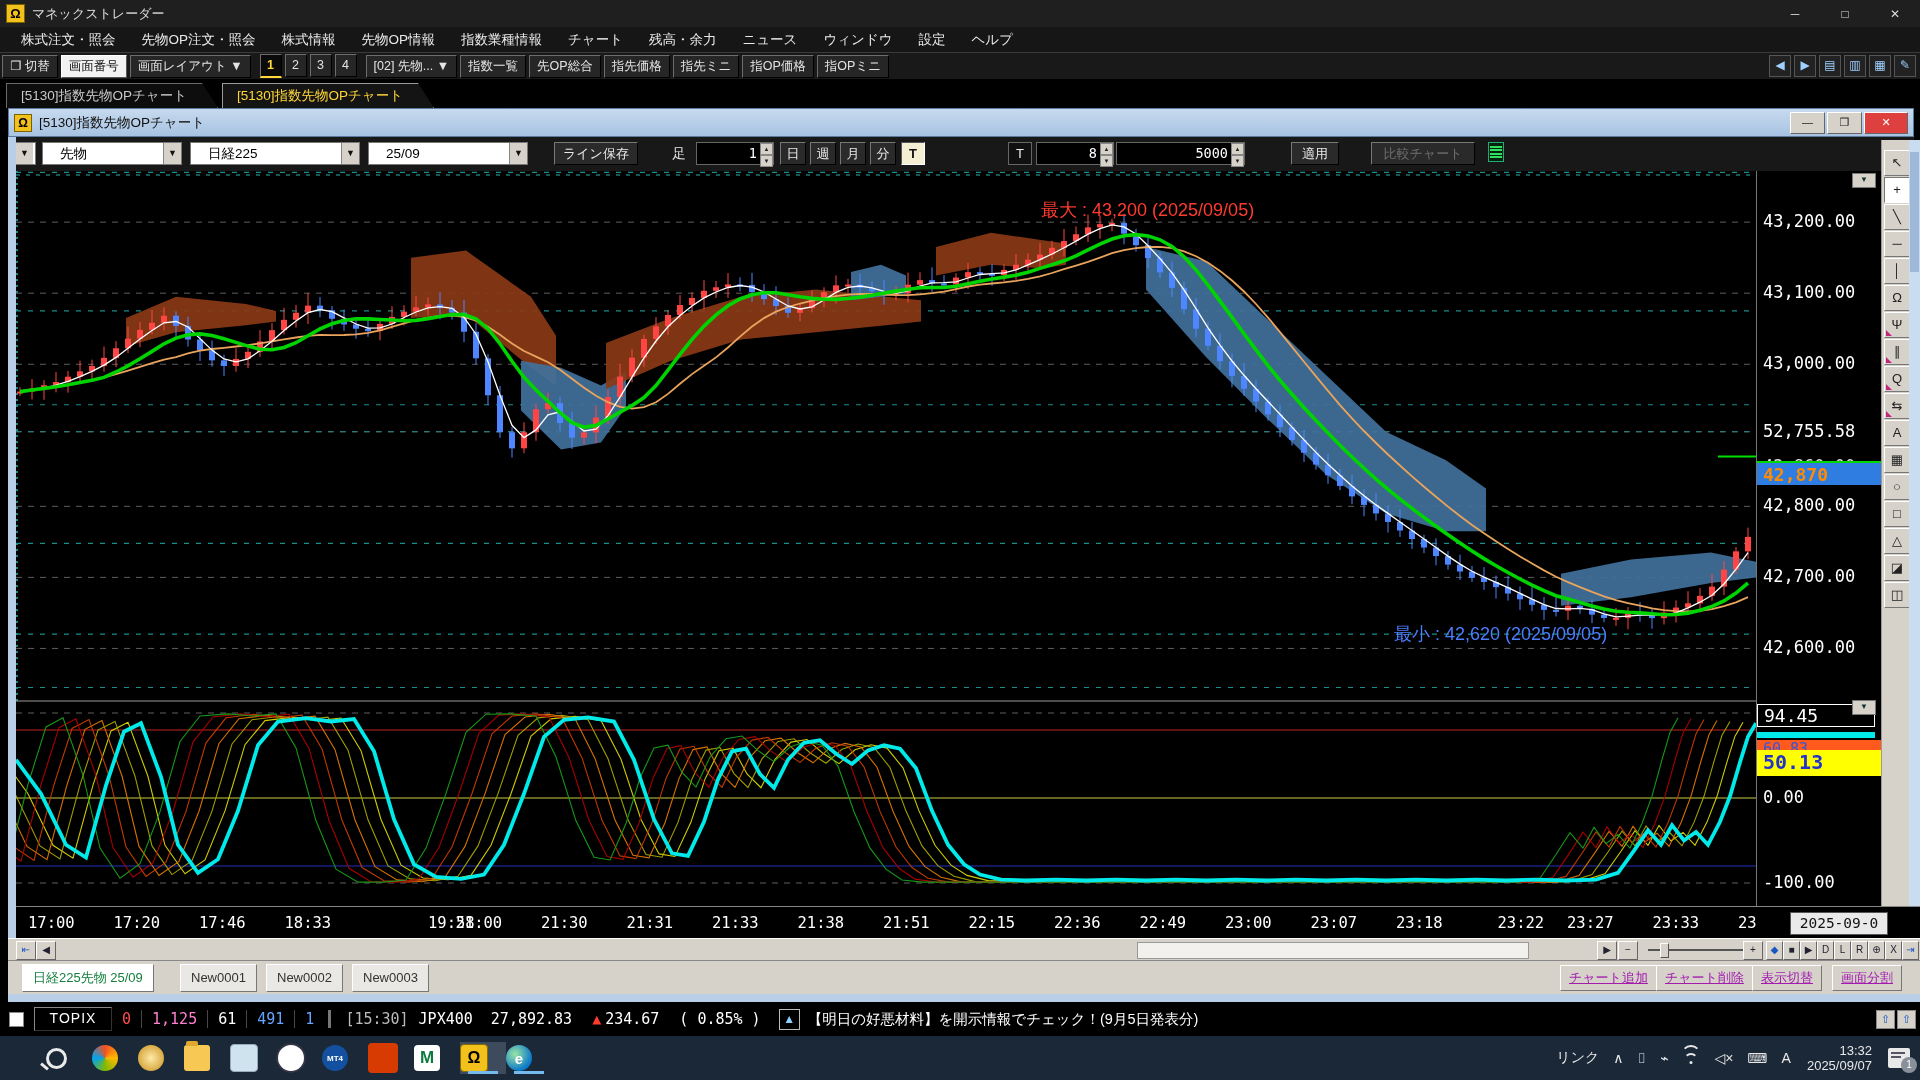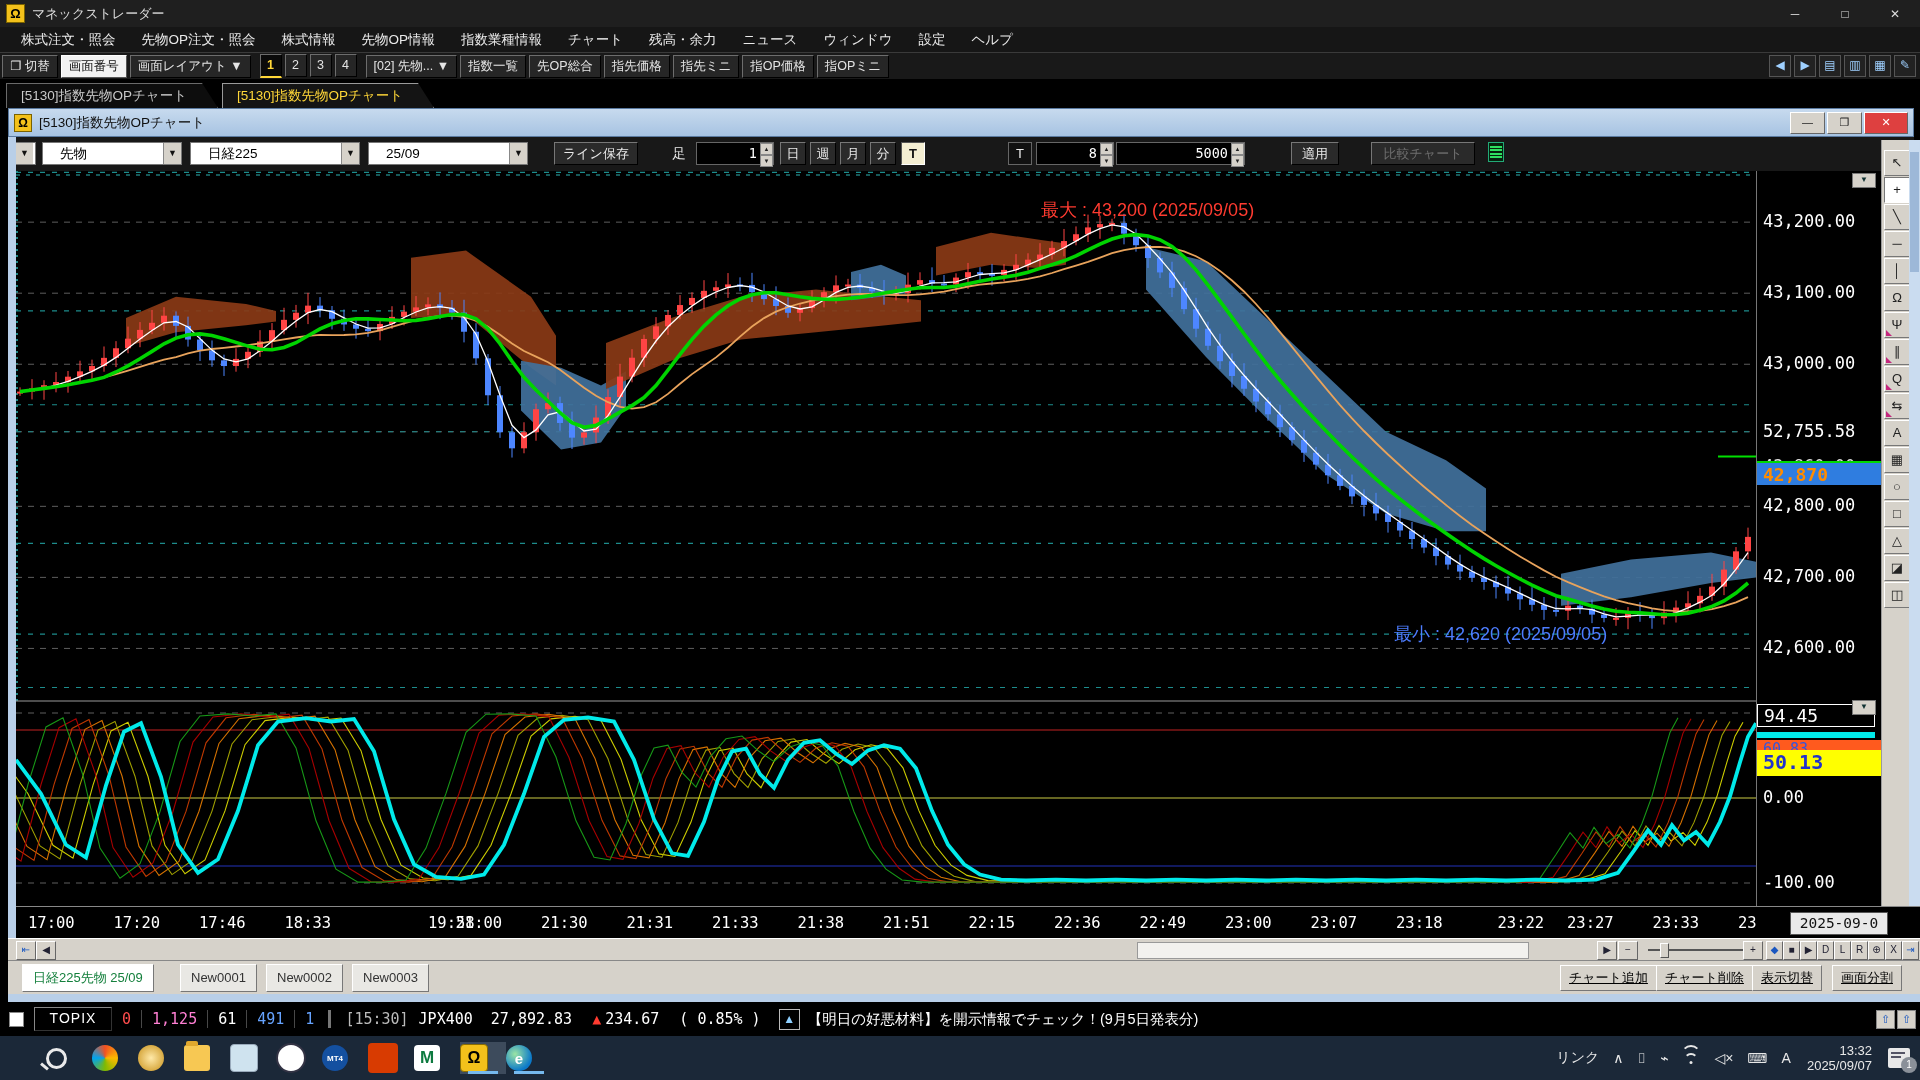--- a/index.html
+++ b/index.html
@@ -69,21 +69,21 @@
   .tlabel{position:absolute;top:7px;color:#fff;font-size:15.5px;font-family:"DejaVu Sans Mono",monospace;white-space:nowrap;}
   #datebox{position:absolute;left:1774px;top:5px;width:96px;height:21px;background:#e9e9e9;border:1px solid #555;color:#111;font-size:14.5px;font-family:"DejaVu Sans Mono",monospace;text-align:center;line-height:20px;}
   #hscroll{left:8px;top:938px;width:1912px;height:22px;background:#d6d2ca;border-top:1px solid #fff;}
   .hbtn{position:absolute;top:2px;width:18px;height:17px;background:#d6d2ca;border:1px solid;border-color:#fff #666 #666 #fff;color:#223;font-size:10px;text-align:center;line-height:16px;}
   #htrack{position:absolute;left:1129px;top:3px;width:390px;height:15px;background:#f2f1ee;border:1px solid #999;}
   #hslider{position:absolute;left:1640px;top:10px;width:100px;height:2px;background:#555;}
   #hhandle{position:absolute;left:1652px;top:4px;width:7px;height:13px;background:#d6d2ca;border:1px solid;border-color:#fff #555 #555 #fff;}
   #bottomtabs{left:8px;top:960px;width:1912px;height:34px;background:#d6d2ca;border-top:1px solid #888;}
   .btab{position:absolute;top:3px;height:26px;background:#e9e8e4;border:1px solid;border-color:#fff #777 #777 #fff;color:#333;font-size:13px;text-align:center;line-height:25px;padding:0 10px;}
   .btab.active{background:#fff;color:#15803d;font-weight:normal;}
-  .bbtn{position:absolute;top:4px;height:24px;background:#d6d2ca;border:1px solid;border-color:#fff #777 #777 #fff;color:#000000;font-size:13px;text-align:center;line-height:23px;text-decoration:underline;padding:0 8px;}
+  .bbtn{position:absolute;top:4px;height:24px;background:#d6d2ca;border:1px solid;border-color:#fff #777 #777 #fff;color:#a21caf;font-size:13px;text-align:center;line-height:23px;text-decoration:underline;padding:0 8px;}
   #win-bottom{left:8px;top:994px;width:1912px;height:8px;background:#b9cfe8;}
   
   #tickerbar{left:0;top:1002px;width:1920px;height:34px;background:#000;border-bottom:2px solid #5a2535;display:flex;align-items:center;}
   #tick-check{width:13px;height:13px;background:#fff;border:1px solid #888;margin:0 10px 0 9px;}
   #tick-sym{width:76px;height:22px;background:#000;border:1px solid;border-color:#888 #333 #333 #888;color:#fff;font-size:14px;text-align:center;line-height:21px;letter-spacing:1px;}
   .tval{font-size:15px;font-family:"DejaVu Sans Mono",monospace;padding:0 10px;white-space:nowrap;}
   .tdiv{width:1px;height:18px;background:#484848;}
   .tdiv.big{width:3px;background:#777;margin:0 4px;}
   #tick-news-ico{width:19px;height:19px;border:1px solid #bbb;color:#8fd0ff;font-size:12px;text-align:center;line-height:18px;margin:0 8px;}
   #tick-news{font-size:14.5px;color:#fff;white-space:nowrap;}

